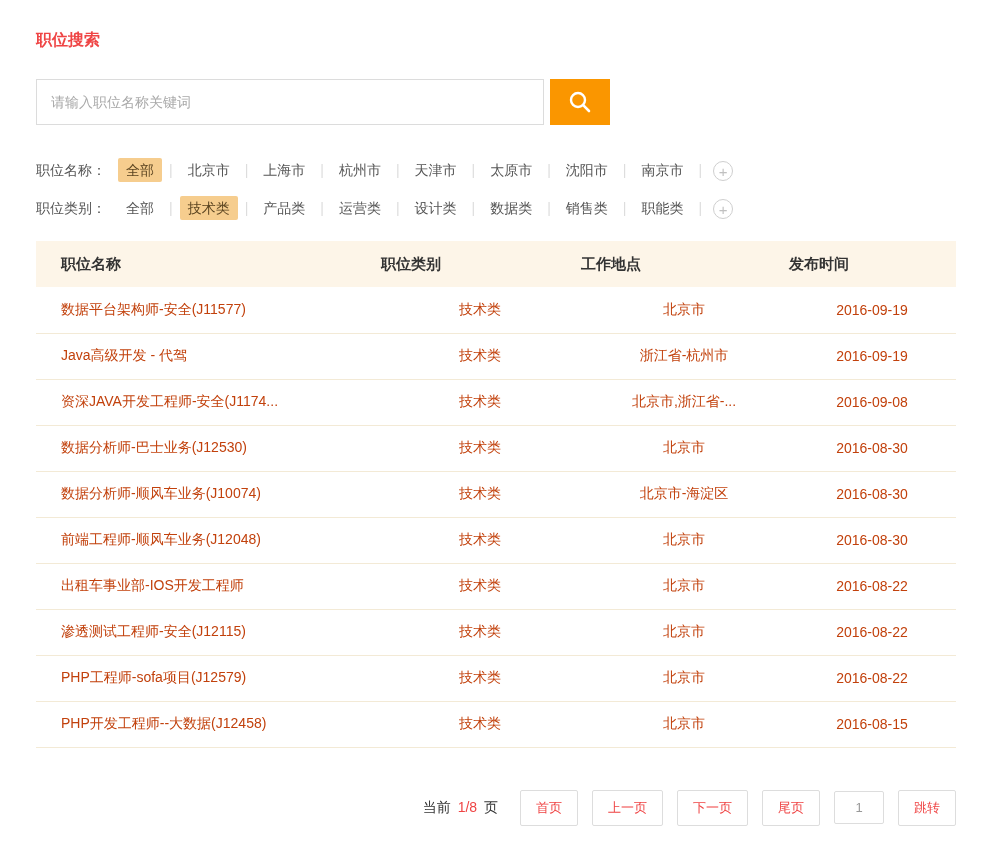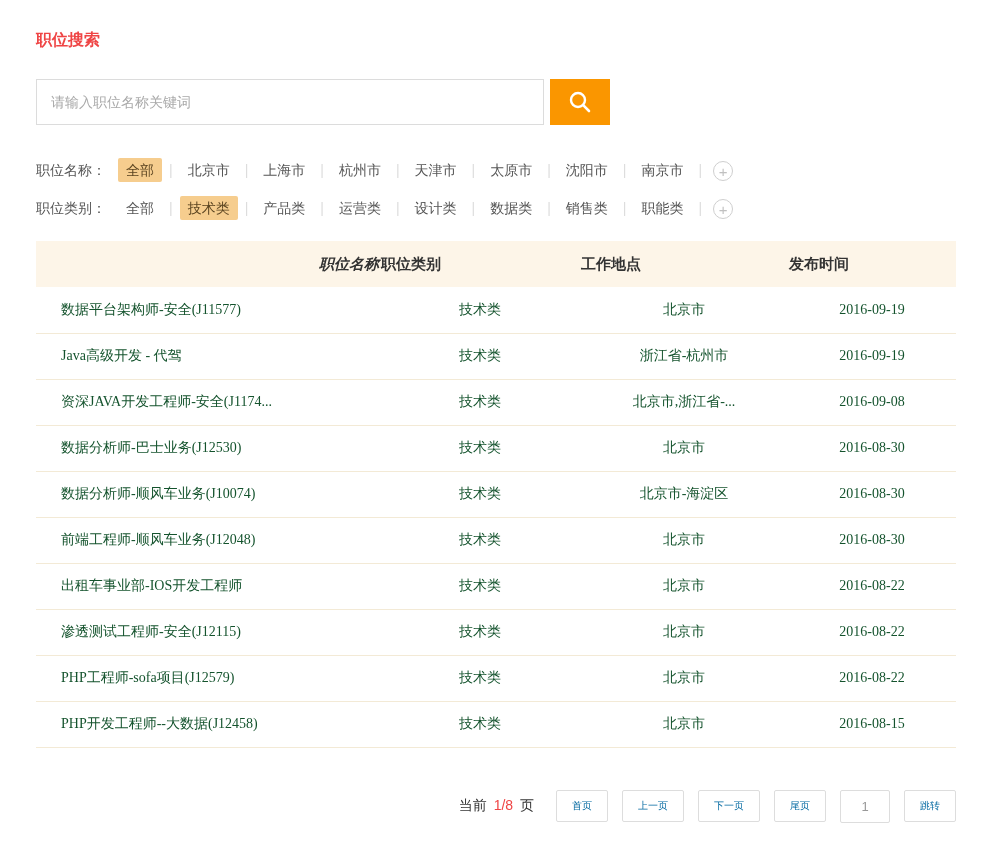--- a/index.html
+++ b/index.html
@@ -80,46 +80,46 @@
   .job-table col.c3 { width: 208px; }
   .job-table col.c4 { width: 168px; }
   .job-table thead th {
     background: #fdf5e8;
     height: 46px;
     font-size: 15px;
     font-weight: bold;
     color: #333;
     text-align: left;
   }
-  .job-table thead th:first-child { text-align: right; padding-left: 25px; font-style: italic; }
+  .job-table thead th:first-child { text-align: left; padding-left: 25px; }
   .job-table tbody td {
     height: 46px;
     font-size: 14px;
-    color: #14532d;
+    color: #c2410c;
     text-align: center;
     border-bottom: 1px solid #f3ead6;
-    overflow: hidden; white-space: nowrap; text-overflow: ellipsis; font-family: Liberation Serif, serif;
+    overflow: hidden; white-space: nowrap; text-overflow: ellipsis;
   }
   .job-table tbody td:first-child { text-align: left; padding-left: 25px; cursor: pointer; }
 
   .pagination {
     width: 920px;
     margin-top: 42px;
     display: flex;
     justify-content: flex-end;
     align-items: center;
     font-size: 14px;
   }
   .pg-info { color: #333; margin-right: 22px; }
   .pg-cur { color: #ef4444; margin: 0 3px; }
   .pg-btn {
     border: 1px solid #ddd;
     background: #fff;
-    color: #0369a1;
-    font-size: 10px;
+    color: #ef4444;
+    font-size: 13px;
     padding: 8px 15px;
     margin-left: 14px;
     border-radius: 2px;
     cursor: pointer;
     font-family: inherit;
     white-space: nowrap;
   }
   .pg-input {
     width: 50px; height: 33px;
     border: 1px solid #ddd;

